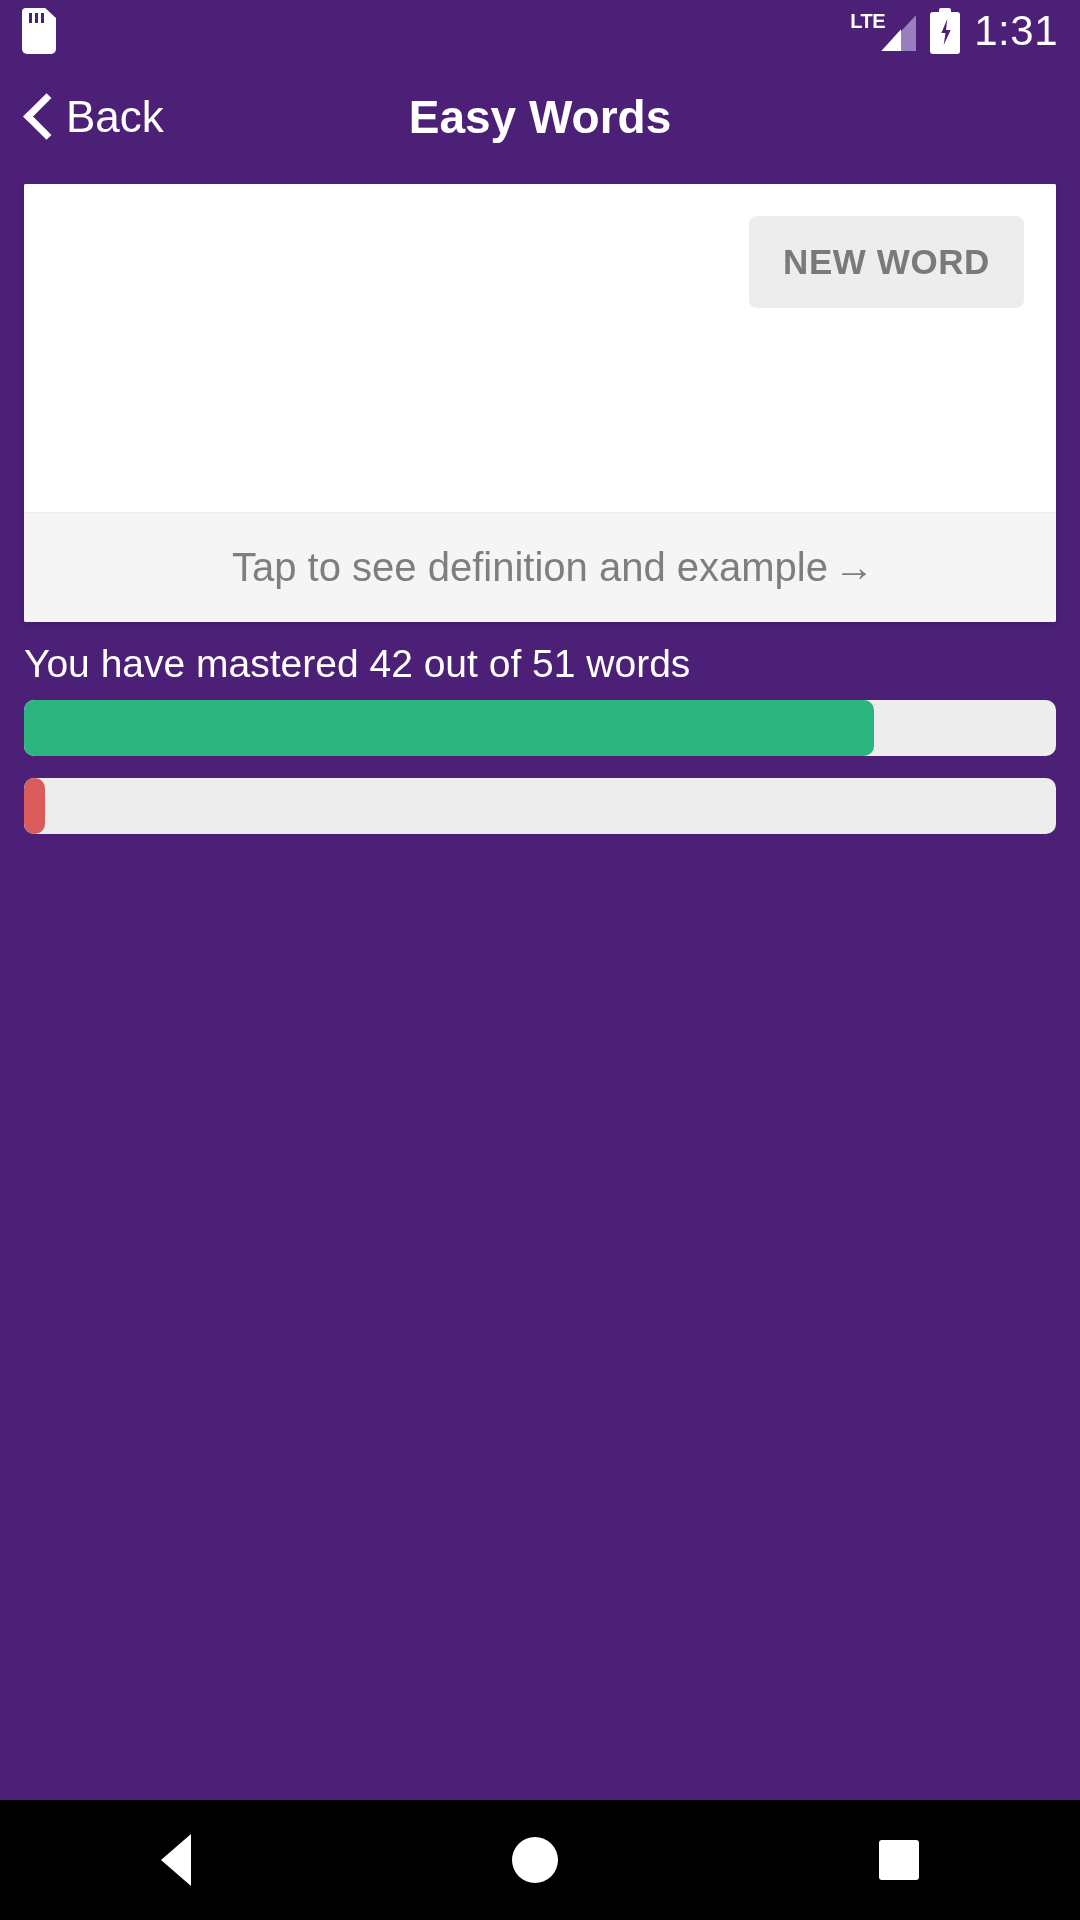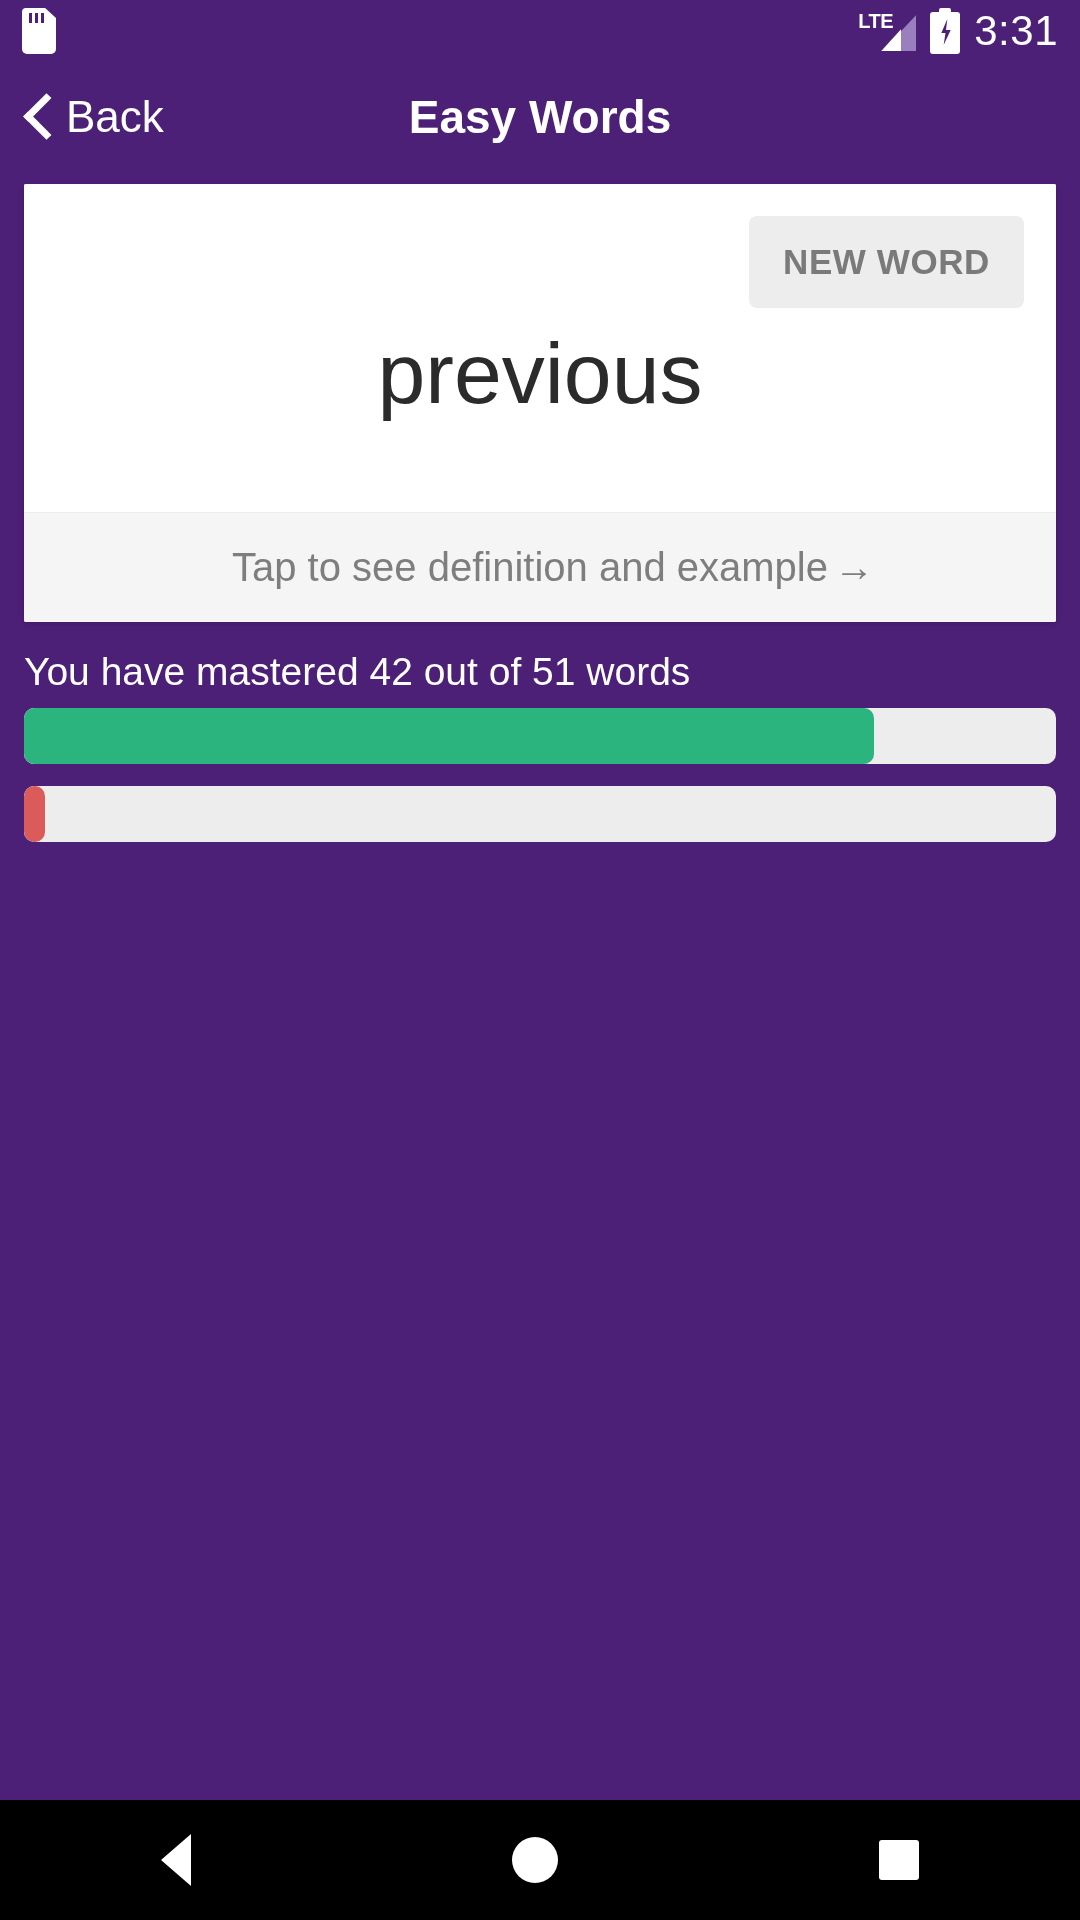--- a/index.html
+++ b/index.html
@@ -29,21 +29,21 @@
     display:flex; gap:3px;
   }
   .sd-card-icon .pins i{ display:block; width:3px; height:10px; background:#4D2078; }
 
   .status-right{
     position:absolute; right:22px; top:0; height:62px;
     display:flex; align-items:center; gap:14px;
   }
   .lte-group{ position:relative; width:66px; height:48px; }
   .lte-text{
-    position:absolute; left:8px; top:4px;
+    position:absolute; left:0; top:4px;
     font-size:20px; font-weight:bold; color:#ffffff;
     letter-spacing:-0.5px; line-height:1;
   }
   .sig-full{
     position:absolute; right:0; bottom:4px;
     width:34px; height:36px;
     background:#9A7FBE;
     clip-path: polygon(100% 0, 100% 100%, 0 100%);
   }
   .sig-fill{
@@ -136,21 +136,21 @@
     padding-left:26px;
   }
   .card-footer-text{
     font-size:40px; color:#7E7E7E;
   }
   .card-footer-arrow{
     font-size:40px; color:#7E7E7E; margin-left:6px;
   }
 
   
-  .progress-area{ padding:28px 24px 0 24px; }
+  .progress-area{ padding:20px 24px 0 24px; }
   .progress-block{ margin-bottom:22px; }
   .progress-label{
     font-size:39px; color:#ffffff;
     margin-bottom:14px;
   }
   .progress-track{
     height:56px;
     background:#EDEDED;
     border-radius:10px;
     overflow:hidden;
@@ -197,36 +197,35 @@
     <div class="lte-group">
       <span class="lte-text">LTE</span>
       <span class="sig-full"></span>
       <span class="sig-fill"></span>
     </div>
     <div class="battery">
       <span class="nub"></span>
       <span class="shell"></span>
       <span class="bolt"></span>
     </div>
-    <div class="clock">3:31</div>
+    <div class="clock">1:31</div>
   </div>
 </div>
 
 <div class="header">
   <div class="back-btn">
     <span class="chevron-left"></span>
     <span class="back-label">Back</span>
   </div>
   <div class="header-title">Easy Words</div>
 </div>
 
 <div class="card">
   <div class="card-top">
     <button class="new-word-btn">NEW WORD</button>
-    <div class="word">previous</div>
   </div>
   <div class="card-footer">
     <span class="card-footer-text">Tap to see definition and example</span>
     <span class="card-footer-arrow">→</span>
   </div>
 </div>
 
 <div class="progress-area">
 
   <div class="progress-block">

